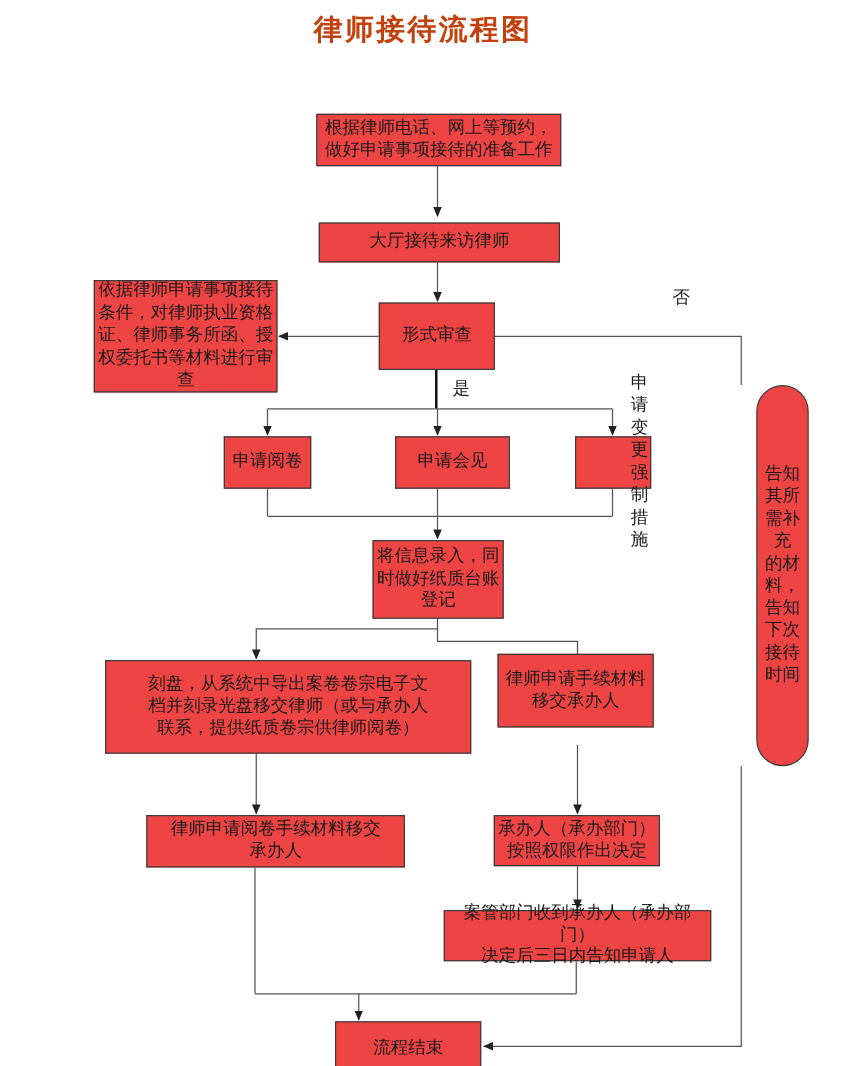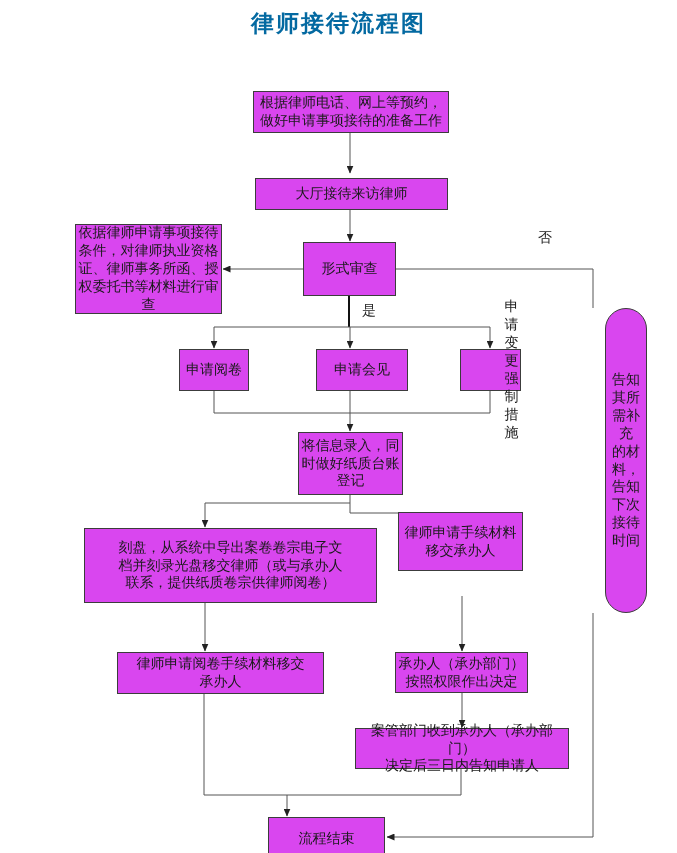--- a/index.html
+++ b/index.html
@@ -4,42 +4,42 @@
 <style>
   html,body{margin:0;padding:0;background:#fff;}
   .canvas{
     position:relative;width:677px;height:853px;background:#ffffff;
     overflow:hidden;
     font-family:"Liberation Serif","DejaVu Serif",serif;
     color:#1a1a1a;
   }
   .title{
     position:absolute;left:0;top:8px;width:677px;text-align:center;
-    font-size:23px;font-weight:bold;letter-spacing:2px;color:#0369a1;
+    font-size:23px;font-weight:bold;letter-spacing:2px;color:#c2410c;
   }
   .wires{position:absolute;left:0;top:0;}
   .node{
     position:absolute;box-sizing:border-box;
-    border:1px solid #3c3c3c;background:#d946ef;
+    border:1px solid #3c3c3c;background:#ef4444;
     display:flex;align-items:center;justify-content:center;
     text-align:center;font-size:14px;line-height:1.28;
     white-space:pre-line;padding:1px 2px;
   }
   .lbl{position:absolute;font-size:14px;color:#222;}
   
   #n-prepare      {left:253px;top:91px; width:196px;height:42px;}
   #n-hall         {left:255px;top:178px;width:193px;height:32px;}
   #n-review       {left:303px;top:242px;width:93px; height:54px;}
   #n-criteria     {left:75px; top:224px;width:147px;height:90px;}
   #n-readfile     {left:179px;top:349px;width:70px; height:42px;}
   #n-meeting      {left:316px;top:349px;width:92px; height:42px;}
   #n-change       {left:460px;top:349px;width:61px; height:42px;padding-left:44px;}
   #n-record       {left:298px;top:432px;width:105px;height:63px;}
   #n-burn         {left:84px; top:528px;width:293px;height:75px;}
-  #n-transfer     {left:398px;top:512px;width:125px;height:59px;}
+  #n-transfer     {left:398px;top:523px;width:125px;height:59px;}
   #n-readtransfer {left:117px;top:652px;width:207px;height:42px;}
   #n-decide      {left:395px;top:652px;width:133px;height:41px;}
   #n-notify       {left:355px;top:728px;width:214px;height:41px;}
   #n-supplement   {left:605px;top:308px;width:42px; height:305px;border-radius:21px;}
   #n-end          {left:268px;top:817px;width:117px;height:44px;}
   #lbl-no {left:538px;top:229px;}
   #lbl-yes{left:362px;top:302px;}
 </style>
 </head>
 <body>

